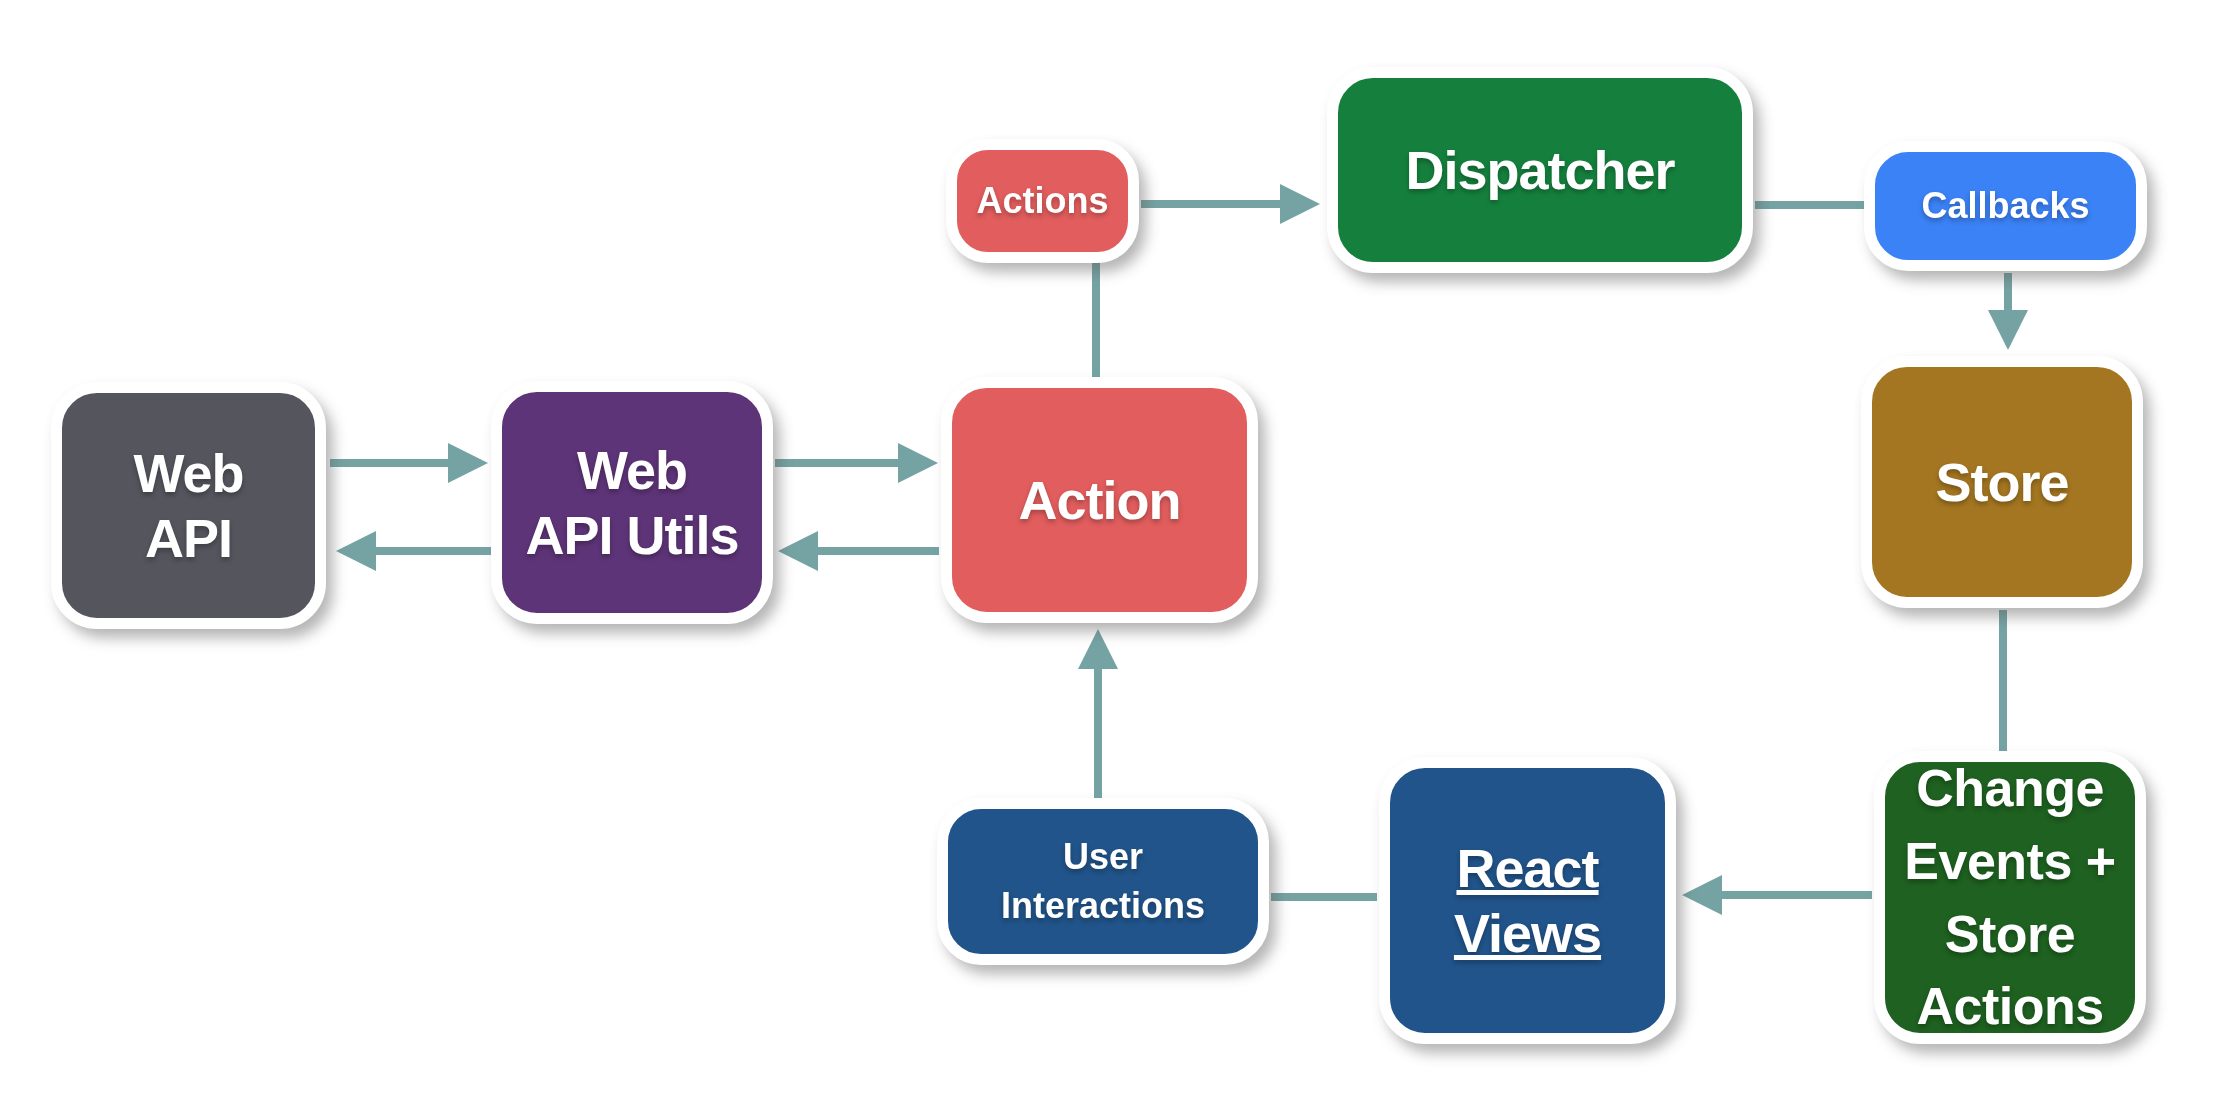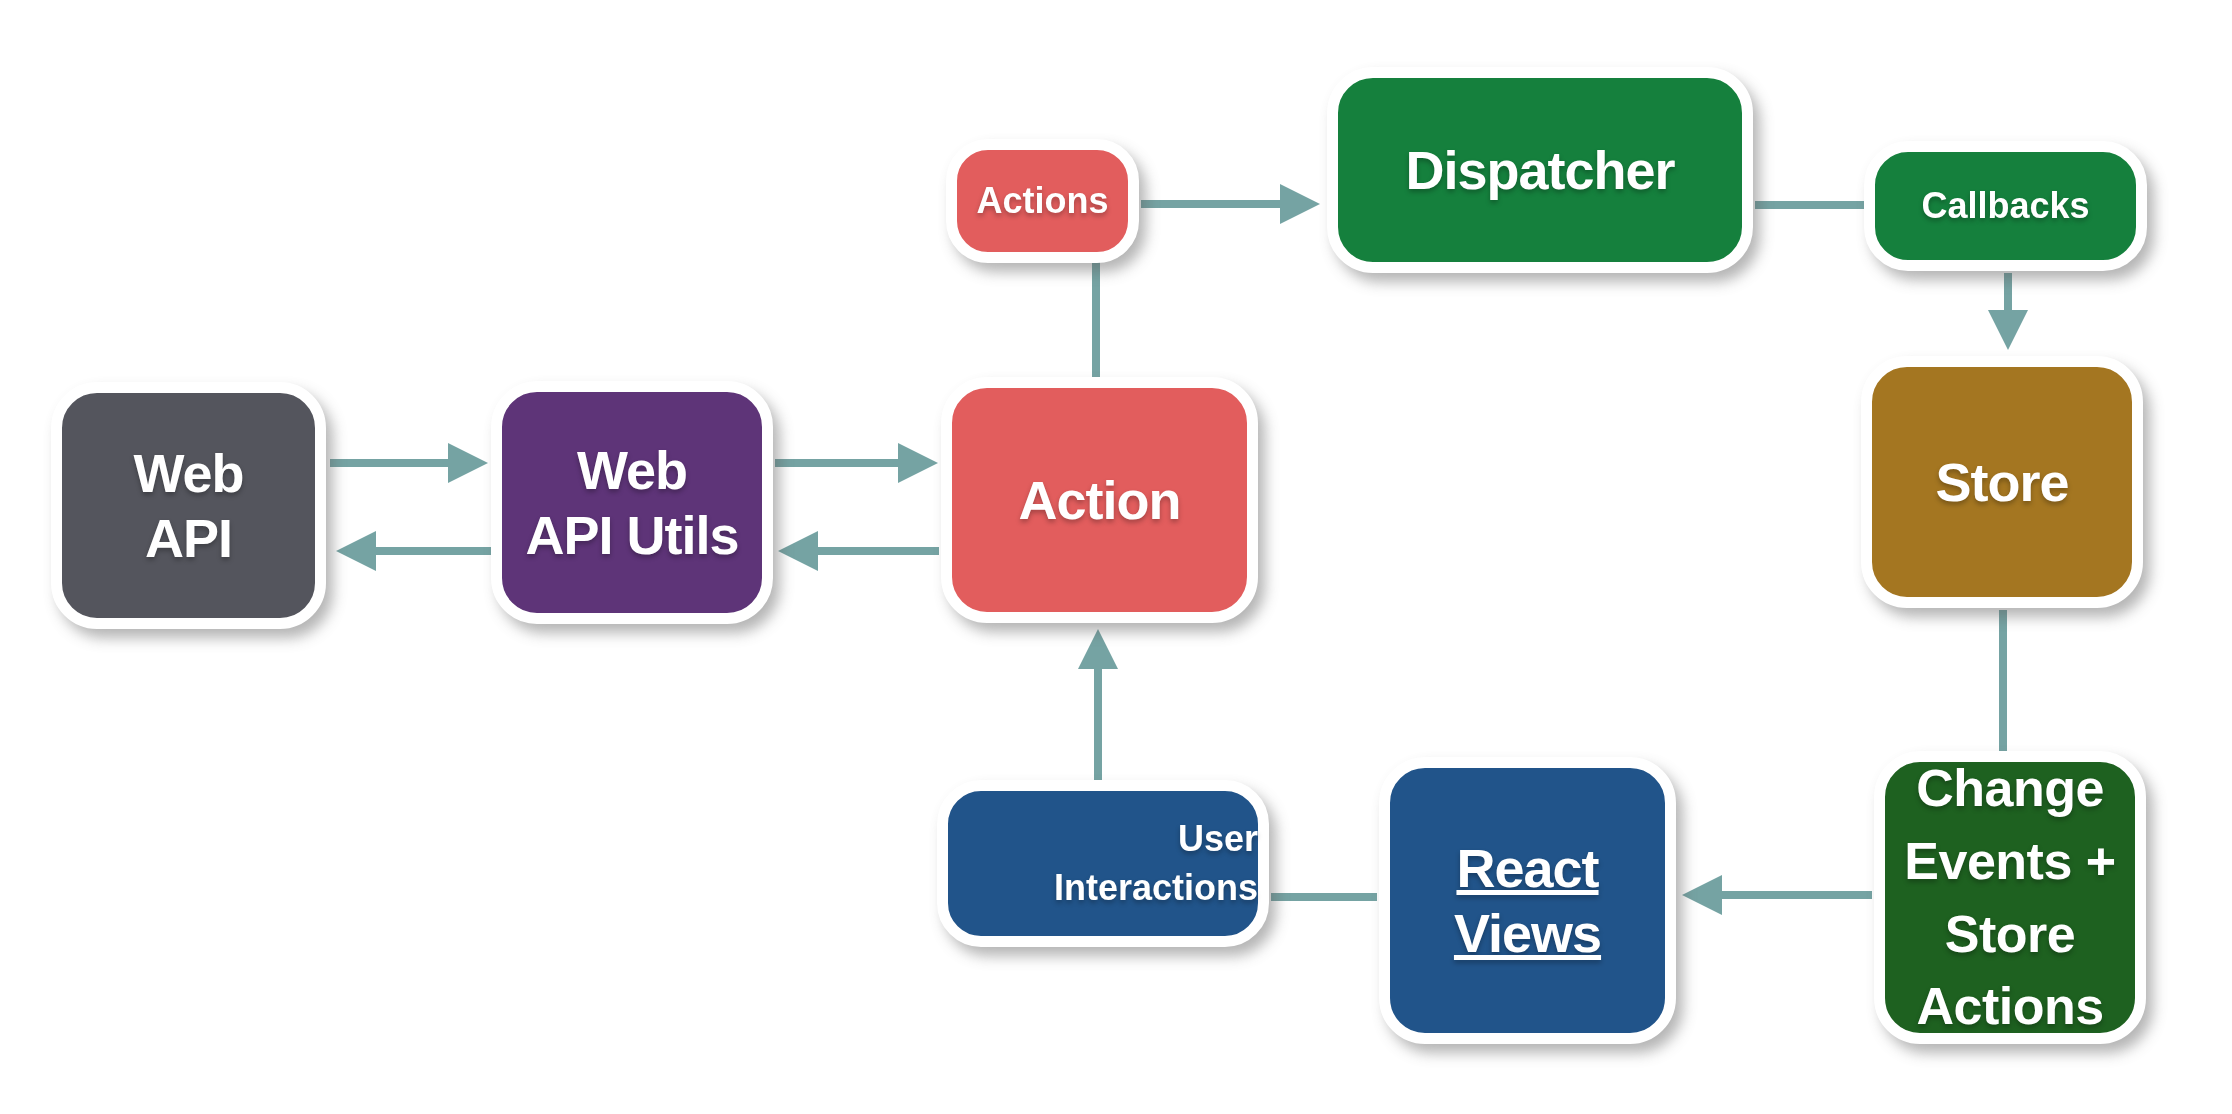--- a/index.html
+++ b/index.html
@@ -46,21 +46,21 @@
 
   #n-web-api           { left: 51px;   top: 382px; width: 275px; height: 247px; }
   #n-web-api-utils     { left: 491px;  top: 381px; width: 282px; height: 243px; }
   #n-action-creators   { left: 941px;  top: 377px; width: 317px; height: 246px; }
   #n-actions           { left: 946px;  top: 139px; width: 193px; height: 124px; border-radius: 42px; }
   #n-dispatcher        { left: 1327px; top: 67px;  width: 426px; height: 206px; }
   #n-callbacks         { left: 1864px; top: 141px; width: 283px; height: 130px; border-radius: 44px; }
   #n-store             { left: 1861px; top: 356px; width: 282px; height: 252px; }
   #n-change-events     { left: 1874px; top: 751px; width: 272px; height: 293px; }
   #n-react-views       { left: 1379px; top: 757px; width: 297px; height: 287px; text-decoration: underline; }
-  #n-user-interactions { left: 937px;  top: 780px; width: 332px; height: 167px; border-radius: 44px; align-items: flex-end; }
+  #n-user-interactions { left: 937px;  top: 798px; width: 332px; height: 167px; border-radius: 44px; }
 </style>
 </head>
 <body>
 
 <div class="canvas">
 
   <svg class="edges" width="2232" height="1114" viewBox="0 0 2232 1114">
     <defs>
       <marker id="arrow" viewBox="0 0 10 10" refX="8" refY="5" markerWidth="5" markerHeight="5" orient="auto-start-reverse" markerUnits="strokeWidth">
         <path d="M0,0 L10,5 L0,10 z" stroke="none" style="fill: rgb(117, 163, 163);"></path>
@@ -97,21 +97,21 @@
   </div>
 
   <div class="node label-sm" id="n-actions" style="background-color: rgb(226, 93, 93); text-align: center;">
     <div>Actions</div>
   </div>
 
   <div class="node label-lg" id="n-dispatcher" style="background-color: #15803d;">
     <div>Dispatcher</div>
   </div>
 
-  <div class="node label-sm" id="n-callbacks" style="background-color: #15803d;">
+  <div class="node label-sm" id="n-callbacks" style="background-color: #3b82f6;">
     <div>Callbacks</div>
   </div>
 
   <div class="node label-lg" id="n-store" style="background-color: rgb(164, 118, 33);">
     <div>Store</div>
   </div>
 
   <div class="node label-md" id="n-change-events" style="background-color: rgb(30, 97, 32);">
     <div>Change</div>
     <div>Events +</div>

